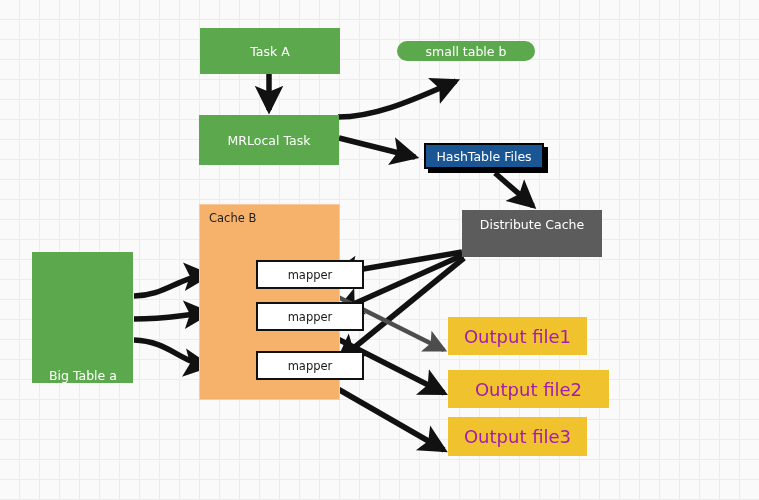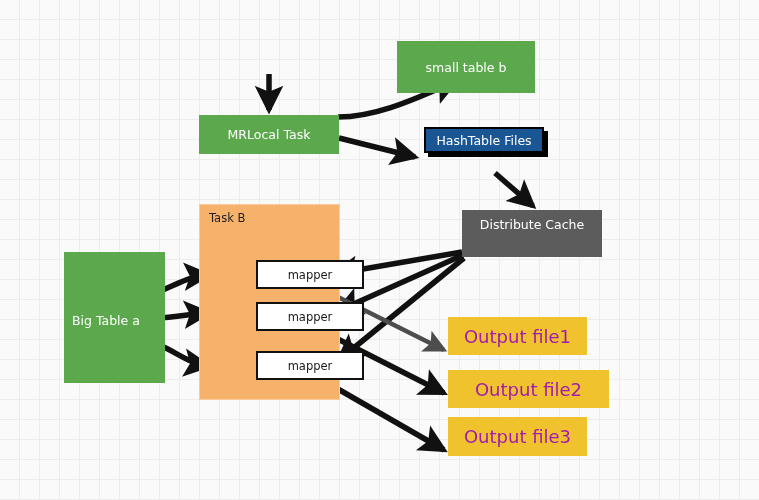--- a/index.html
+++ b/index.html
@@ -74,25 +74,24 @@
   }
   #arrows {
     position: absolute;
     left: 0;
     top: 0;
     width: 759px;
     height: 500px;
     pointer-events: none;
   }
   .bigtable-label {
-    align-items: center;
+    align-items: flex-end;
     justify-content: flex-start;
-    padding: 6px 0 0 8px;
+    padding: 6px 0 0 17px;
     text-align: left;
-    margin-left: 32px;
   }
 </style>
 </head>
 <body>
 
 <div id="canvas">
 
   <svg id="arrows" viewBox="0 0 759 500" xmlns="http://www.w3.org/2000/svg">
     <defs>
       <marker id="ah-black" markerWidth="6" markerHeight="6" refX="4.4" refY="3" orient="auto" markerUnits="strokeWidth">
@@ -123,33 +122,36 @@
       <path d="M324,332 L444,393" marker-end="url(#ah-black)"></path>
       <path d="M324,381 L444,450" marker-end="url(#ah-black)"></path>
     </g>
 
     <g fill="none" stroke="#4d4d4d" stroke-width="4.5" stroke-linecap="butt">
       <path d="M324,290 L444,350" marker-end="url(#ah-gray)"></path>
     </g>
   </svg>
 
   <div class="container-orange" style="left:199px; top:204px; width:141px; height:196px;">
-    <span class="container-label">Task B</span>
+    <span class="container-label">Cache B</span>
   </div>
 
+  <div class="node node-green" style="left:200px; top:28px; width:140px; height:46px;">
+    <span>Task A</span>
+  </div>
 
-  <div class="node node-green" style="left:397px; top:41px; width:138px; height:52px;">
+  <div class="node node-green" style="left:397px; top:41px; width:138px; height:20px;border-radius:13px;">
     <span>small table b</span>
   </div>
 
-  <div class="node node-green" style="left:199px; top:115px; width:140px; height:39px;">
+  <div class="node node-green" style="left:199px; top:115px; width:140px; height:50px;">
     <span>MRLocal Task</span>
   </div>
 
-  <div class="node node-blue" style="left:424px; top:127px; width:120px; height:26px;">
+  <div class="node node-blue" style="left:424px; top:143px; width:120px; height:26px;">
     <span>HashTable Files</span>
   </div>
 
   <div class="node node-gray" style="left:462px; top:210px; width:140px; height:47px;">
     <span>Distribute Cache</span>
   </div>
 
   <div class="node node-green bigtable-label" style="left:32px; top:252px; width:101px; height:131px;">
     <span>Big Table a</span>
   </div>

